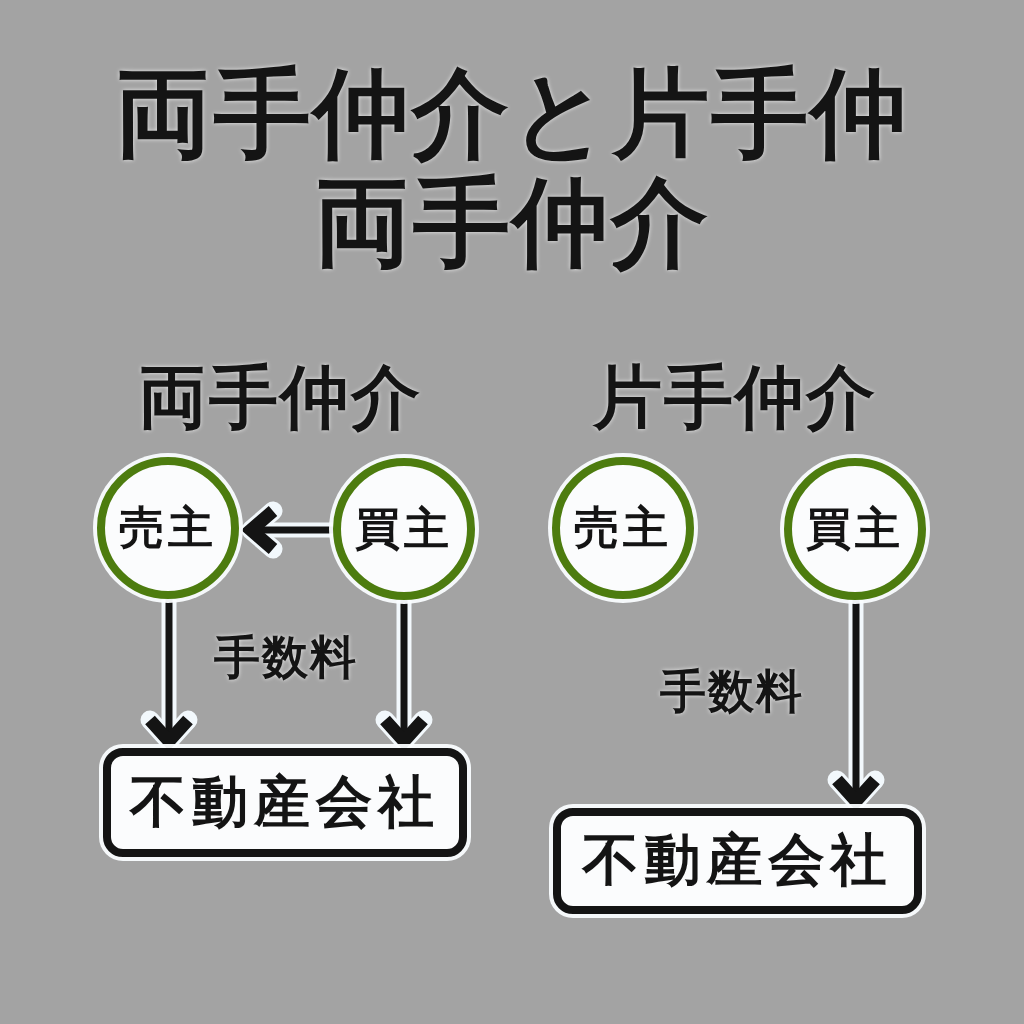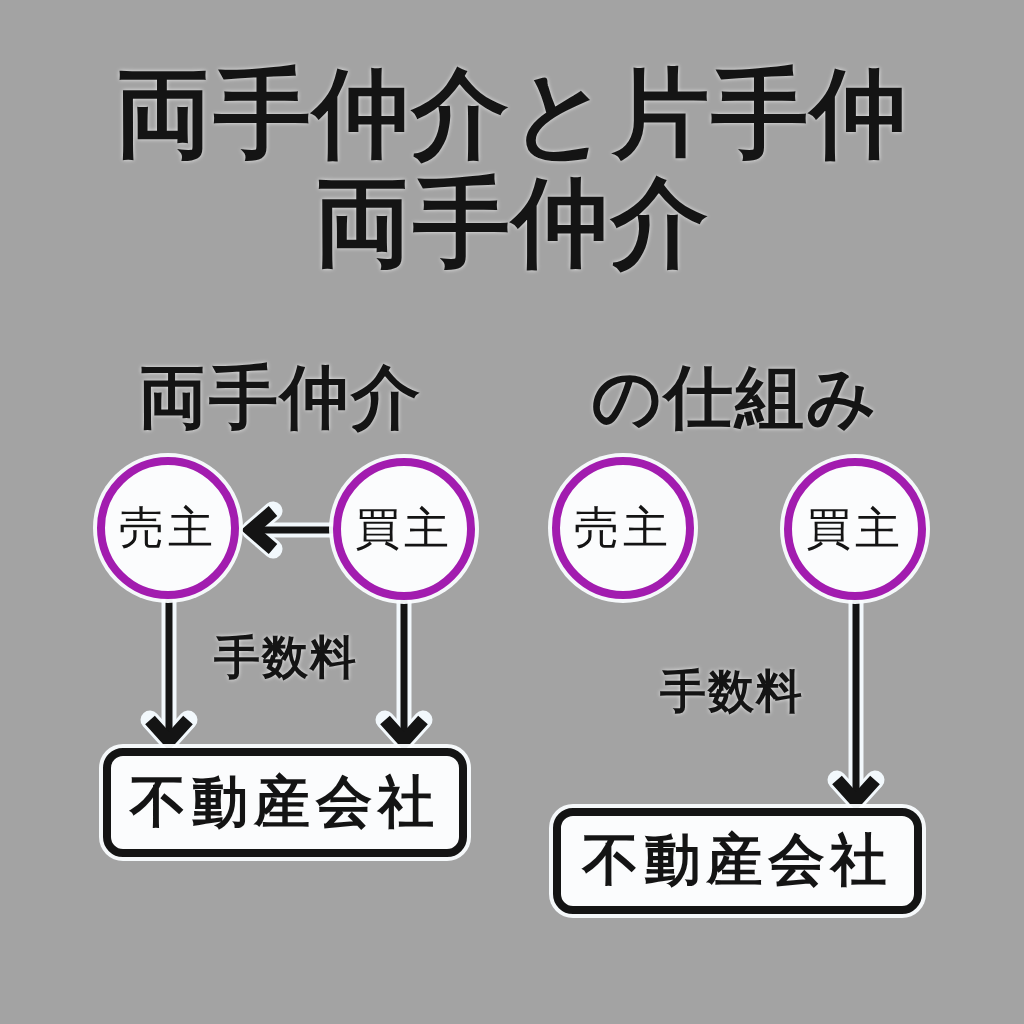--- a/index.html
+++ b/index.html
@@ -41,28 +41,28 @@
   }
   .heading-left  { left: 130px; top: 352px; }
   .heading-right { left: 585px; top: 352px; }
 
   .party-circle {
     position: absolute;
     box-sizing: border-box;
     width: 142px;
     height: 142px;
     background: #fbfcfd;
-    border: 8px solid #a21caf;
+    border: 8px solid #4d7c0f;
     border-radius: 50%;
     box-shadow: 0 0 0 4px rgba(250,253,255,0.95);
     display: flex;
     align-items: center;
     justify-content: center;
     font-size: 45px;
-    font-weight: normal;
+    font-weight: bold;
     letter-spacing: 4px;
   }
   .circle-l-seller { left:  97px; top: 457px; }
   .circle-l-buyer  { left: 333px; top: 458px; }
   .circle-r-seller { left: 552px; top: 457px; }
   .circle-r-buyer  { left: 784px; top: 458px; }
 
   .fee-label {
     position: absolute;
     width: 220px;
@@ -107,21 +107,21 @@
 <body>
 
 <div class="canvas">
 
   <div class="title">
     <div>両手仲介と片手仲</div>
     <div>両手仲介</div>
   </div>
 
   <div class="section-heading heading-left">両手仲介</div>
-  <div class="section-heading heading-right">の仕組み</div>
+  <div class="section-heading heading-right">片手仲介</div>
 
   <svg class="arrows-layer" width="1024" height="1024" viewBox="0 0 1024 1024">
     <g>
       <path class="casing" d="M334,530 H262"></path>
       <path class="casing-head" d="M273,511 L251,530 L273,549"></path>
       <path class="line" d="M334,530 H260"></path>
       <path class="head" d="M273,511 L251,530 L273,549"></path>
     </g>
     <g>
       <path class="casing" d="M169,600 V738"></path>

